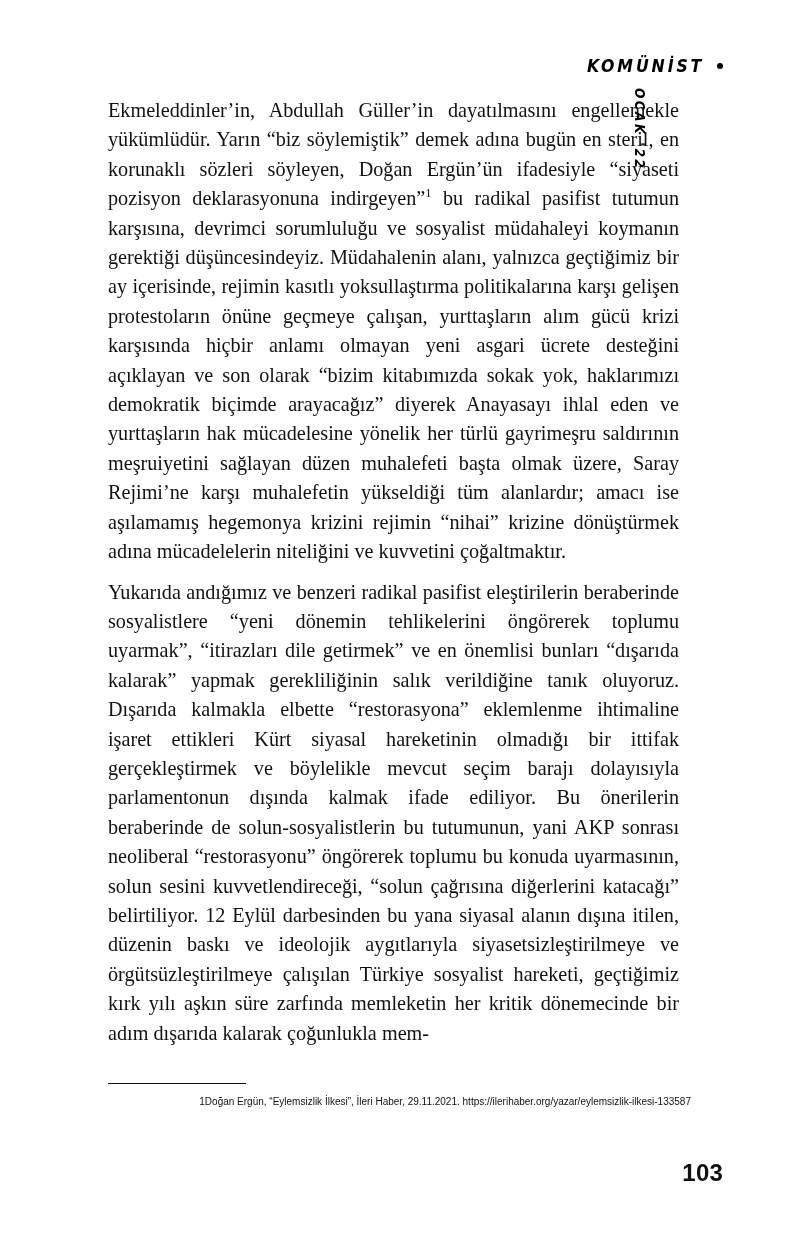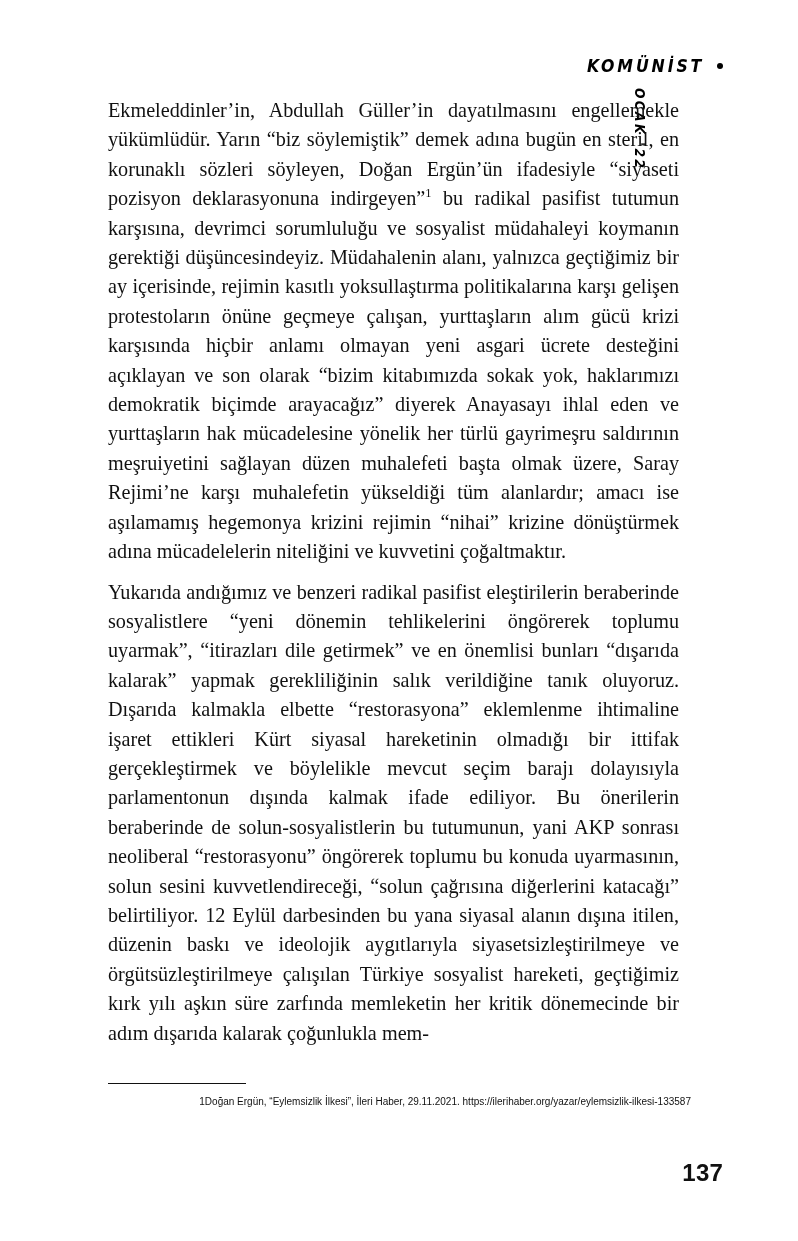--- a/index.html
+++ b/index.html
@@ -149,15 +149,15 @@
 
     <p class="body-text">Yukarıda andığımız ve benzeri radikal pasifist eleştirilerin beraberinde sosyalistlere “yeni dönemin tehlikelerini öngörerek toplumu uyarmak”, “itirazları dile getirmek” ve en önemlisi bunları “dışarıda kalarak” yapmak gerekliliğinin salık verildiğine tanık oluyoruz. Dışarıda kalmakla elbette “restorasyona” eklemlenme ihtimaline işaret ettikleri Kürt siyasal hareketinin olmadığı bir ittifak gerçekleştirmek ve böylelikle mevcut seçim barajı dolayısıyla parlamentonun dışında kalmak ifade ediliyor. Bu önerilerin beraberinde de solun-sosyalistlerin bu tutumunun, yani AKP sonrası neoliberal “restorasyonu” öngörerek toplumu bu konuda uyarmasının, solun sesini kuvvetlendireceği, “solun çağrısına diğerlerini katacağı” belirtiliyor. 12 Eylül darbesinden bu yana siyasal alanın dışına itilen, düzenin baskı ve ideolojik aygıtlarıyla siyasetsizleştirilmeye ve örgütsüzleştirilmeye çalışılan Türkiye sosyalist hareketi, geçtiğimiz kırk yılı aşkın süre zarfında memleketin her kritik dönemecinde bir adım dışarıda kalarak çoğunlukla mem-</p>
 
   </div>
 
   <div class="footnotes">
     <div class="footnote-rule"></div>
     <div class="footnote"><span class="fn-num">1</span><span>Doğan Ergün, “Eylemsizlik İlkesi”, İleri Haber, 29.11.2021. https://ilerihaber.org/yazar/eylemsizlik-ilkesi-133587</span></div>
   </div>
 
-  <div class="folio">137</div>
+  <div class="folio">103</div>
 
 </div>
 
 </body></html>

